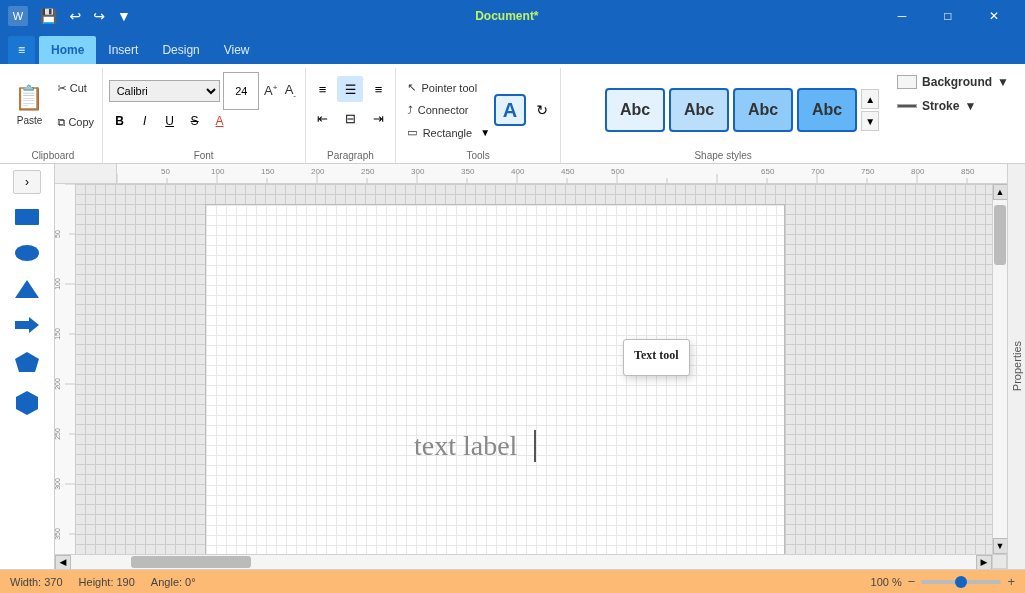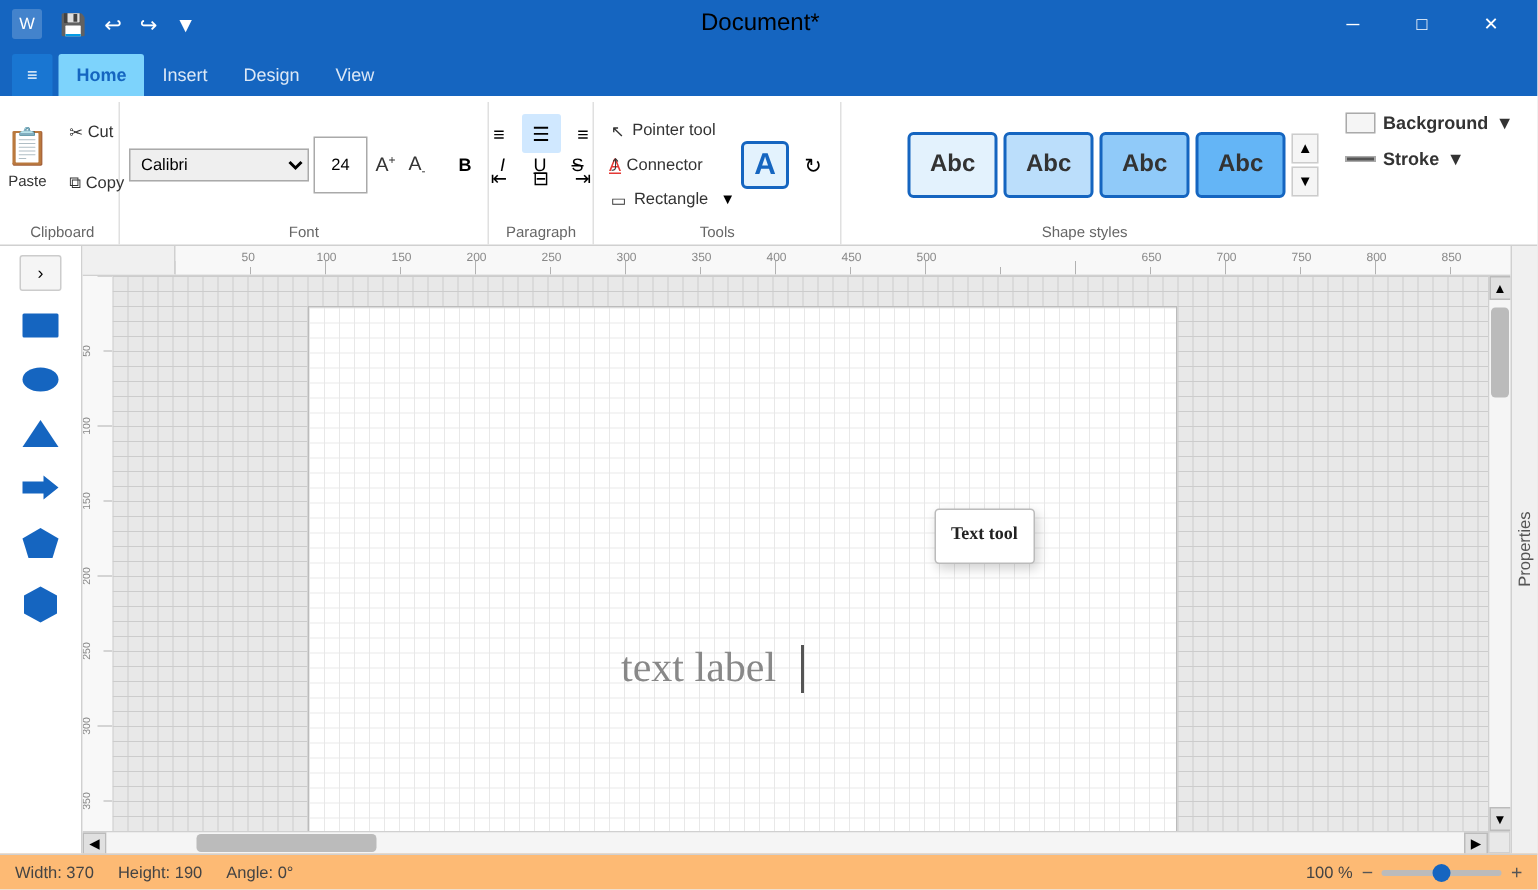--- a/index.html
+++ b/index.html
@@ -12,21 +12,21 @@
       display: flex;
       align-items: center;
       justify-content: space-between;
       padding: 0 8px;
       color: white;
     }
     .title-bar-left { display: flex; align-items: center; gap: 8px; }
     .title-bar-icon { width: 20px; height: 20px; background: #fff3; border-radius: 2px; display: flex; align-items: center; justify-content: center; font-size: 11px; }
     .quick-access { display: flex; gap: 4px; }
     .qa-btn { background: none; border: none; color: white; cursor: pointer; font-size: 14px; padding: 2px 4px; }
-    .title-center { font-size: 16px; color: #000000; font-weight: 400; }
+    .title-center { font-size: 12px; color: #bef264; font-weight: 700; }
     .title-controls { display: flex; gap: 0; }
     .title-ctrl-btn { background: none; border: none; color: white; cursor: pointer; width: 46px; height: 32px; font-size: 12px; display: flex; align-items: center; justify-content: center; }
 
     
     .ribbon-tabs {
       height: 32px;
       background: #1565c0;
       display: flex;
       align-items: flex-end;
       padding-left: 8px;
@@ -122,22 +122,22 @@
       display: flex;
       flex-direction: column;
       justify-content: space-around;
       height: 66px;
       gap: 2px;
     }
 
     
     .font-group-content {
       display: flex;
-      flex-direction: row;
-      gap: 12px;
+      flex-direction: column;
+      gap: 0;
       padding-top: 4px;
     }
     .font-row { display: flex; align-items: center; gap: 3px; }
     .font-select {
       width: 120px;
       height: 22px;
       font-size: 11px;
       border: 1px solid #aaa;
       padding: 1px 3px;
     }

